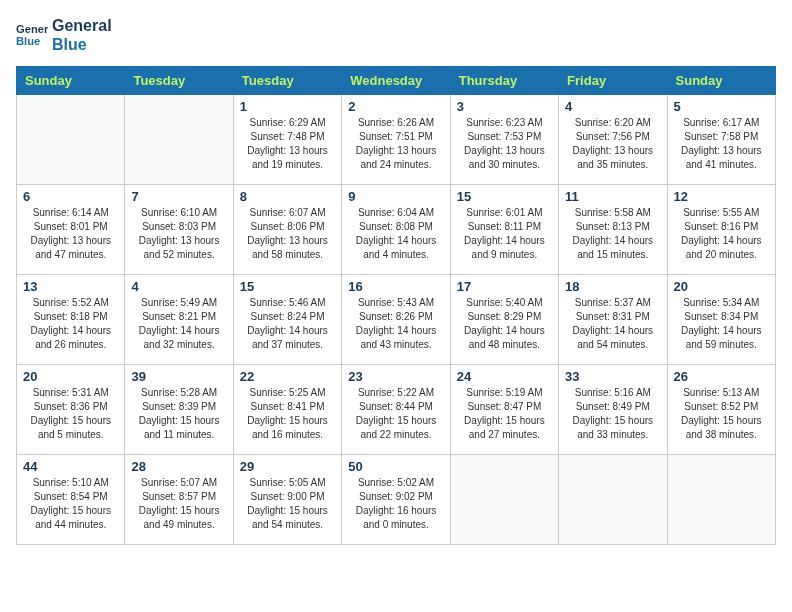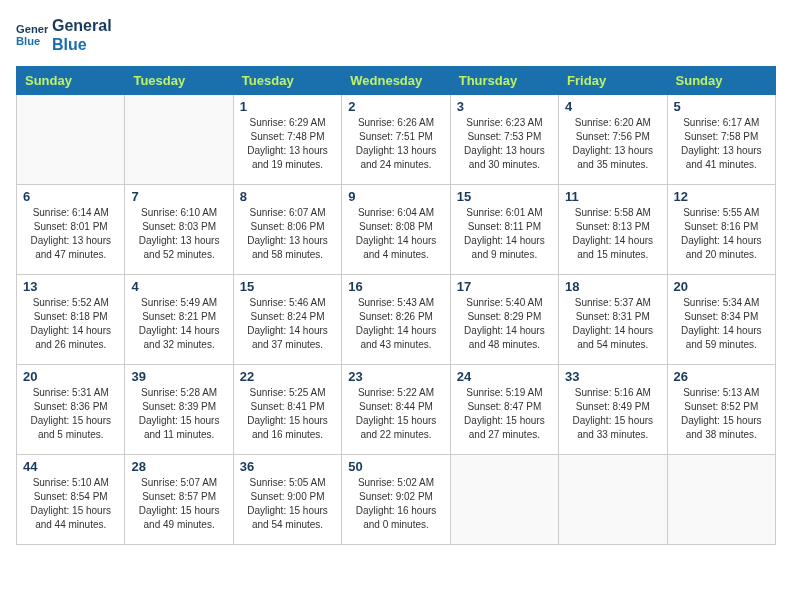--- a/index.html
+++ b/index.html
@@ -232,21 +232,21 @@
       <tr class="cal-row">
         <td>
           <span class="day-number">44</span>
           <div class="day-info">Sunrise: 5:10 AM<br>Sunset: 8:54 PM<br>Daylight: 15 hours and 44 minutes.</div>
         </td>
         <td>
           <span class="day-number">28</span>
           <div class="day-info">Sunrise: 5:07 AM<br>Sunset: 8:57 PM<br>Daylight: 15 hours and 49 minutes.</div>
         </td>
         <td>
-          <span class="day-number">36</span>
+          <span class="day-number">29</span>
           <div class="day-info">Sunrise: 5:05 AM<br>Sunset: 9:00 PM<br>Daylight: 15 hours and 54 minutes.</div>
         </td>
         <td>
           <span class="day-number">50</span>
           <div class="day-info">Sunrise: 5:02 AM<br>Sunset: 9:02 PM<br>Daylight: 16 hours and 0 minutes.</div>
         </td>
         <td class="empty"></td>
         <td class="empty"></td>
         <td class="empty"></td>
       </tr>

